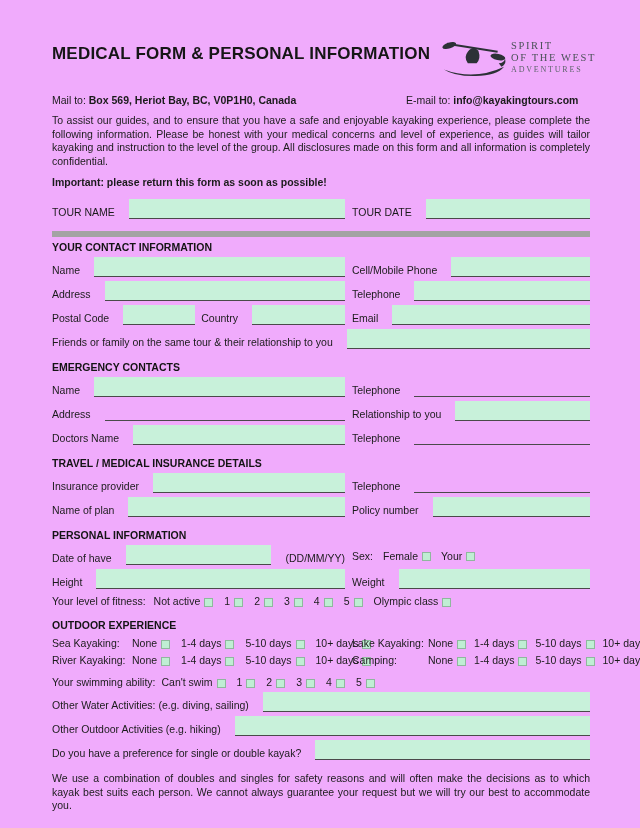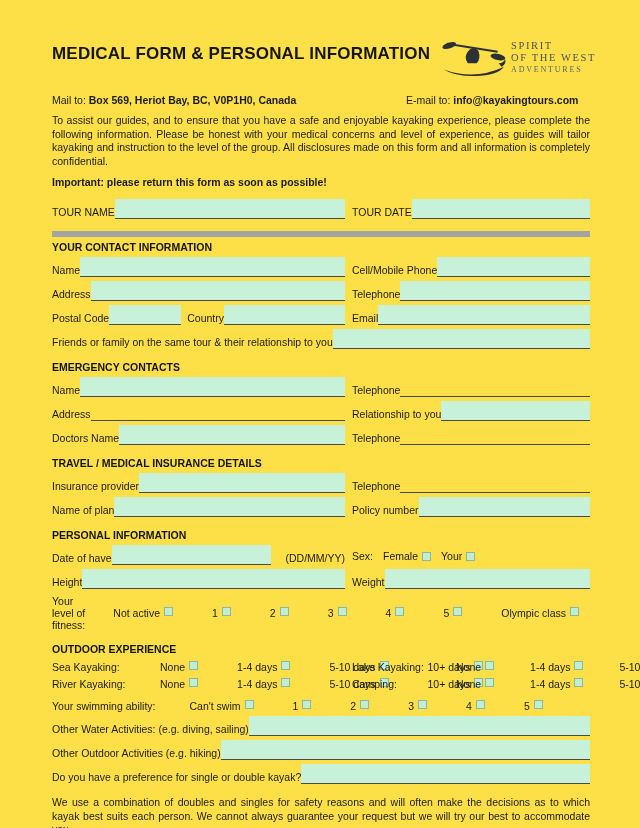--- a/index.html
+++ b/index.html
@@ -1,18 +1,18 @@
 <!DOCTYPE html>
 <html><head>
 <meta charset="utf-8">
 <style>
   * { box-sizing: border-box; }
   html,body { margin:0; padding:0; background:#ffffff; }
   body { font-family:"Liberation Sans", sans-serif; color:#1b1b1b; }
-  .page { width:640px; height:828px; padding:34px 50px 0 52px; position:relative; overflow:hidden; background:#fde047; }
+  .page { width:640px; height:828px; padding:34px 50px 0 52px; position:relative; overflow:hidden; background:#f0abfc; }
 
   
   .header { display:flex; justify-content:space-between; align-items:flex-start; height:46px; }
   .title { font-size:17px; font-weight:600; letter-spacing:.2px; margin-top:10px; color:#161616; }
   .logo { display:flex; align-items:center; gap:5px; margin-right:-6px; }
   .logo svg { display:block; }
   .logo-text { font-family:"Liberation Serif", serif; color:#4a5258; font-size:10.5px; letter-spacing:1.6px; line-height:1.2; }
   .logo-text .adv { font-size:8px; letter-spacing:1.8px; color:#5d656b; }
 
   
@@ -21,37 +21,37 @@
   .bold { font-weight:700; }
 
   .intro { font-size:10.5px; line-height:1.29; text-align:justify; margin-top:8px; }
   .important { font-size:10.5px; font-weight:700; margin-top:8px; }
 
   
   .frow { display:flex; align-items:flex-end; font-size:10.5px; margin-top:4px; }
   .frow.first { margin-top:3px; }
   .col-l { width:300px; flex:none; display:flex; align-items:flex-end; padding-right:7px; }
   .col-r { flex:1; display:flex; align-items:flex-end; }
-  .lbl { white-space:nowrap; padding-right:0; padding-bottom:1px; }
+  .lbl { white-space:nowrap; padding-right:14px; padding-bottom:1px; }
   .lbl-after { white-space:nowrap; padding-left:15px; padding-bottom:1px; }
   .fl { flex:1; height:20px; border-bottom:1px solid #4a4a4a; }
   .fl.green { background:#c8f1da; }
   .fl.fixed { flex:none; }
 
   
   .section { margin-top:12px; }
   .section.sep { border-top:6px solid #a3a3a3; padding-top:4px; }
   .sec-h { font-size:10.5px; font-weight:700; line-height:13px; color:#141414; }
 
   
   .cb { width:9px; height:9px; flex:none; display:inline-block; background:#bfeed3; border:1px solid #8fb79e; margin-left:4px; }
   .optrow { display:flex; align-items:center; font-size:10.5px; margin-top:6px; }
   .optrow .col-l { align-items:center; padding-bottom:0; }
   .optrow .col-r { align-items:center; }
-  .opt { display:flex; align-items:flex-start; margin-right:11px; white-space:nowrap;margin-left:28px; }
+  .opt { display:flex; align-items:flex-end; margin-right:11px; white-space:nowrap; }
   .opt.tight { margin-right:8px; }
   .glabel { flex:none; width:80px; white-space:nowrap; }
   .glabel.r { width:76px; }
   .inline-opts { display:flex; align-items:center; padding-bottom:3px; }
   .inline-opts .gap { width:10px; }
 
   .exp-row { margin-top:5px; }
   .tour-row { margin-top:11px; }
   .swim-row { margin-top:10px; }
   .fit-row { margin-top:6px; }

